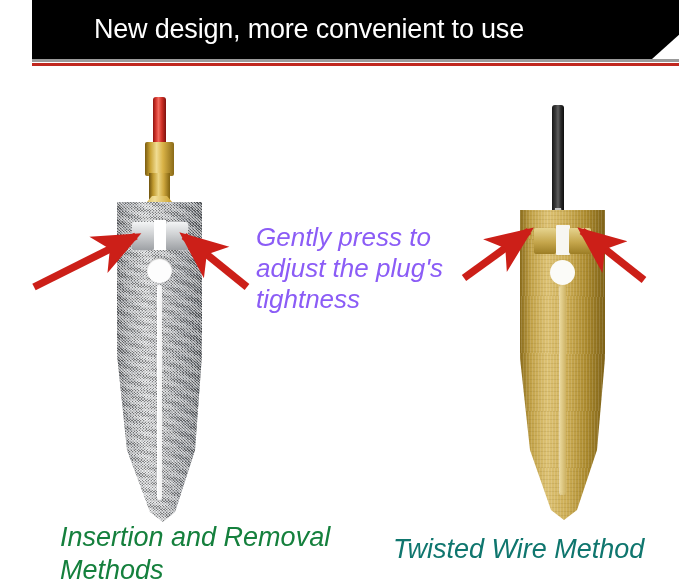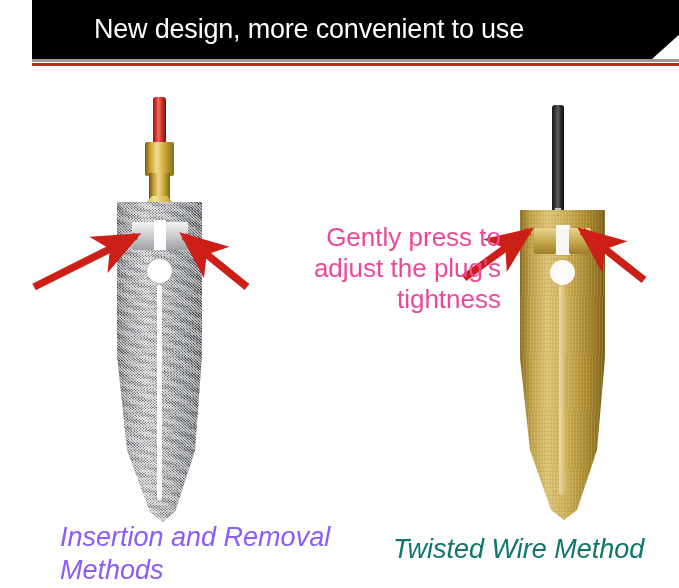--- a/index.html
+++ b/index.html
@@ -151,29 +151,29 @@
     position:absolute;left:104px;top:155px;width:14px;height:30px;
     background:#f7f6f1;border-radius:1px;
   }
 
   
   .arrow-svg{position:absolute;left:0;top:0;width:679px;height:588px;pointer-events:none;z-index:6;}
 
   
   .callout{
     position:absolute;left:224px;top:222px;width:245px;
-    color:#ec4899;
+    color:#8b5cf6;
+    font-style:italic;
     font-size:26px;
     line-height:31px;
     z-index:7;
-    text-align:right;
   }
   .caption-left{
     position:absolute;left:28px;top:521px;width:300px;
-    color:#8b5cf6;font-style:italic;font-size:27px;line-height:33px;
+    color:#15803d;font-style:italic;font-size:27px;line-height:33px;
     z-index:7;
   }
   .caption-right{
     position:absolute;left:361px;top:533px;width:310px;
     color:#0f766e;font-style:italic;font-size:27px;line-height:33px;
     z-index:7;
   }
 </style>
 </head>
 <body>

